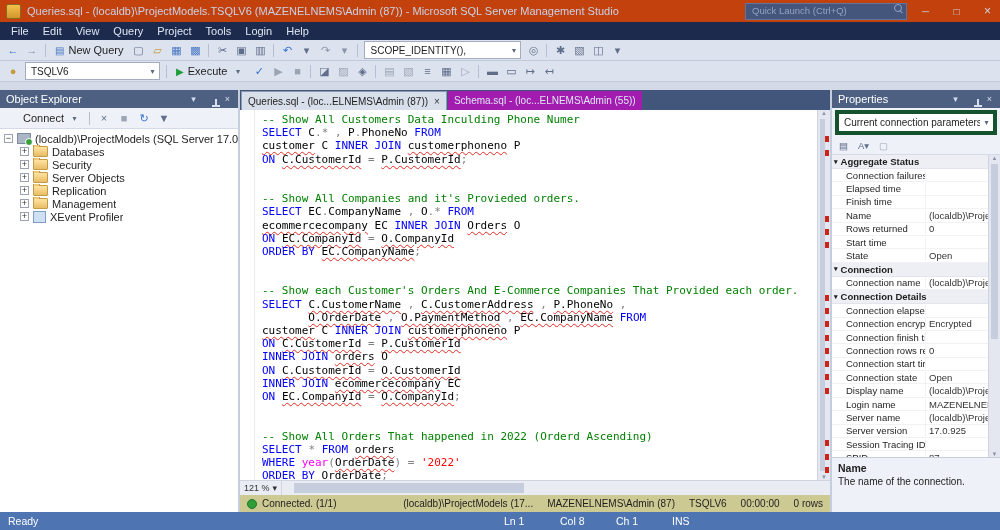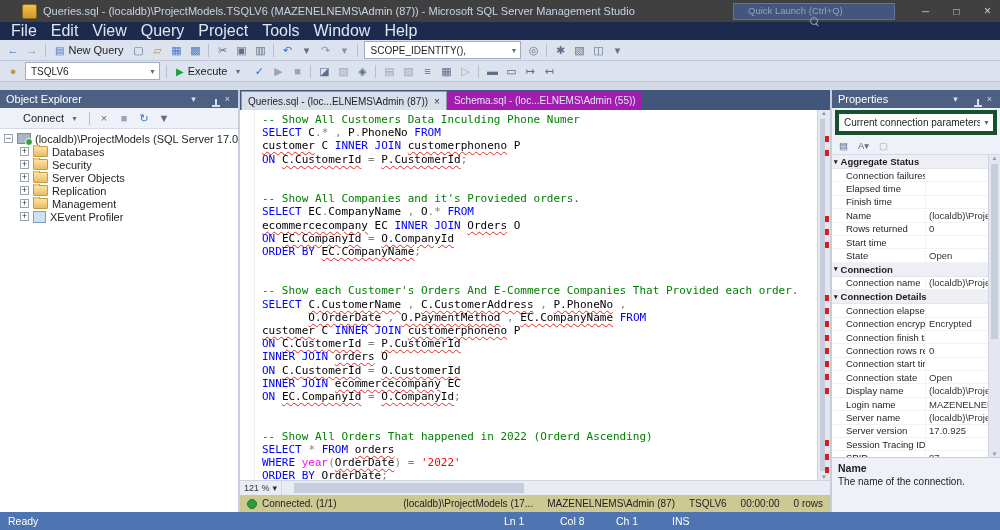--- a/index.html
+++ b/index.html
@@ -1,34 +1,34 @@
 <!DOCTYPE html>
 <html><head>
 <meta charset="utf-8">
 <style>
   html,body{margin:0;padding:0;}
   body{width:1000px;height:530px;overflow:hidden;font-family:"Liberation Sans",sans-serif;-webkit-font-smoothing:antialiased;}
   .window{width:1000px;height:530px;display:flex;flex-direction:column;background:#d3d9e7;}
 
   
-  .titlebar{height:22px;flex:0 0 auto;background:#404040;display:flex;align-items:center;padding-left:22px;gap:6px;color:#c8d2e8;font-size:11px;}
+  .titlebar{height:22px;flex:0 0 auto;background:#c2410c;display:flex;align-items:center;padding-left:6px;gap:6px;color:#c8d2e8;font-size:11px;}
   .app-ico{width:13px;height:13px;border-radius:2px;background:linear-gradient(#f2c24d,#d3962c);border:1px solid #8a6a1e;flex:0 0 auto;}
   .title-text{white-space:nowrap;overflow:hidden;max-width:620px;}
   .t-spacer{flex:1;}
-  .ql{width:152px;height:15px;background:#44567c;border:1px solid #62749c;display:flex;align-items:center;padding:0 4px;margin-right:12px;flex-direction:column;}
+  .ql{width:152px;height:15px;background:#44567c;border:1px solid #62749c;display:flex;align-items:flex-start;padding:0 4px;margin-right:0;}
   .ql input{flex:1;min-width:0;background:transparent;border:none;outline:none;color:#c5d0e6;font-size:9.5px;font-family:"Liberation Sans",sans-serif;}
   .ql input::placeholder{color:#93a3c2;}
   .ql-mag{width:6px;height:6px;border:1.4px solid #93a3c2;border-radius:50%;position:relative;flex:0 0 auto;}
   .ql-mag::after{content:"";position:absolute;left:5px;top:5px;width:4px;height:1.4px;background:#93a3c2;transform:rotate(45deg);transform-origin:0 0;}
   .win-btn{width:25px;height:100%;display:flex;align-items:center;justify-content:center;color:#cdd6ea;font-size:10px;}
   .win-btn.close{font-size:12px;}
 
   
   .menubar{height:18px;flex:0 0 auto;background:#1c2a4e;display:flex;align-items:center;padding-left:4px;}
-  .menu-item{color:#dfe6f2;font-size:16px;padding:1px 7px;white-space:nowrap;}
+  .menu-item{color:#dfe6f2;font-size:11px;padding:1px 7px;white-space:nowrap;}
 
   
   .toolbar{height:20px;flex:0 0 auto;background:#dce2ee;border-bottom:1px solid #c2c9da;display:flex;align-items:center;padding:0 4px;gap:1px;}
   .tb-icon{width:18px;height:17px;display:flex;align-items:center;justify-content:center;font-size:11px;color:#5f6e8a;flex:0 0 auto;}
   .tb-sep{width:1px;height:13px;background:#b6bed0;margin:0 3px;flex:0 0 auto;}
   .tb-combo{height:16px;background:#fff;border:1px solid #a4adc0;display:flex;align-items:center;font-size:10px;color:#1e1e1e;padding-left:5px;margin:0 2px;flex:0 0 auto;}
   .tb-combo .combo-text{flex:1;white-space:nowrap;overflow:hidden;}
   .combo-arrow{width:13px;text-align:center;color:#5a6880;font-size:8px;flex:0 0 auto;}
   .tb-btn{display:flex;align-items:center;gap:4px;font-size:11px;color:#1e1e1e;padding:0 5px;height:18px;flex:0 0 auto;}
   .tb-glyph{font-size:10px;}
@@ -68,21 +68,21 @@
   .tab-close{font-size:10px;color:#3a3a3a;}
   .editor-wrap{flex:1;min-height:0;display:flex;background:#fff;}
   .gutter{width:22px;flex:0 0 auto;background:#fff;position:relative;}
   .gutter::after{content:"";position:absolute;right:7px;top:0;bottom:0;width:1px;background:#ededf3;}
   .code{flex:1;min-width:0;font-family:"DejaVu Sans Mono","Liberation Mono",monospace;font-size:11px;line-height:13.2px;padding-top:3px;white-space:pre;overflow:hidden;color:#000;}
   .cl{height:13.2px;}
   .tok-k{color:#0000ff;}
   .tok-c{color:#008000;}
   .tok-o{color:#808080;}
   .tok-s{color:#ff0000;}
-  .tok-f{color:#ff00ff;font-family:Liberation Mono, monospace;}
+  .tok-f{color:#ff00ff;}
   .tok-i{color:#000000;}
   .tok-e{color:#000000;text-decoration-line:underline;text-decoration-style:wavy;text-decoration-color:#e02b20;text-decoration-thickness:1px;text-underline-offset:2px;}
   .vscroll{width:12px;flex:0 0 auto;background:#e4e7ef;border-left:1px solid #cfd4e0;position:relative;}
   .vscroll::before{content:"▲";position:absolute;top:0;left:0;right:0;text-align:center;font-size:6px;color:#8a93a8;}
   .vscroll::after{content:"▼";position:absolute;bottom:0;left:0;right:0;text-align:center;font-size:6px;color:#8a93a8;}
   .vthumb{position:absolute;left:2px;right:5px;top:9px;bottom:9px;background:#c6cedd;}
   .err-mark{position:absolute;right:1px;width:4px;height:6px;background:#cc2418;}
   .hscroll-row{height:14px;flex:0 0 auto;background:#e9ecf3;border-top:1px solid #cfd4e0;display:flex;align-items:center;}
   .zoom-box{height:100%;display:flex;align-items:center;gap:3px;font-size:9px;color:#333;padding:0 4px;border-right:1px solid #cfd4e0;}
   .hscroll{flex:1;height:100%;position:relative;}
@@ -135,21 +135,21 @@
     <span class="win-btn close">×</span>
   </div>
 
   <div class="menubar" id="menubar">
       <span class="menu-item">File</span>
       <span class="menu-item">Edit</span>
       <span class="menu-item">View</span>
       <span class="menu-item">Query</span>
       <span class="menu-item">Project</span>
       <span class="menu-item">Tools</span>
-      <span class="menu-item">Window</span>
+      <span class="menu-item">Login</span>
       <span class="menu-item">Help</span>
     </div>
 
   <div class="toolbar" id="tb1">
       <span class="tb-icon" style="color: rgb(47, 111, 208);">←</span>
       <span class="tb-icon" style="color: rgb(138, 148, 168);">→</span>
       <span class="tb-sep"></span>
       <div class="tb-btn">
         <span class="tb-glyph" style="color: rgb(74, 121, 196);">▤</span>
         <span>New Query</span>

